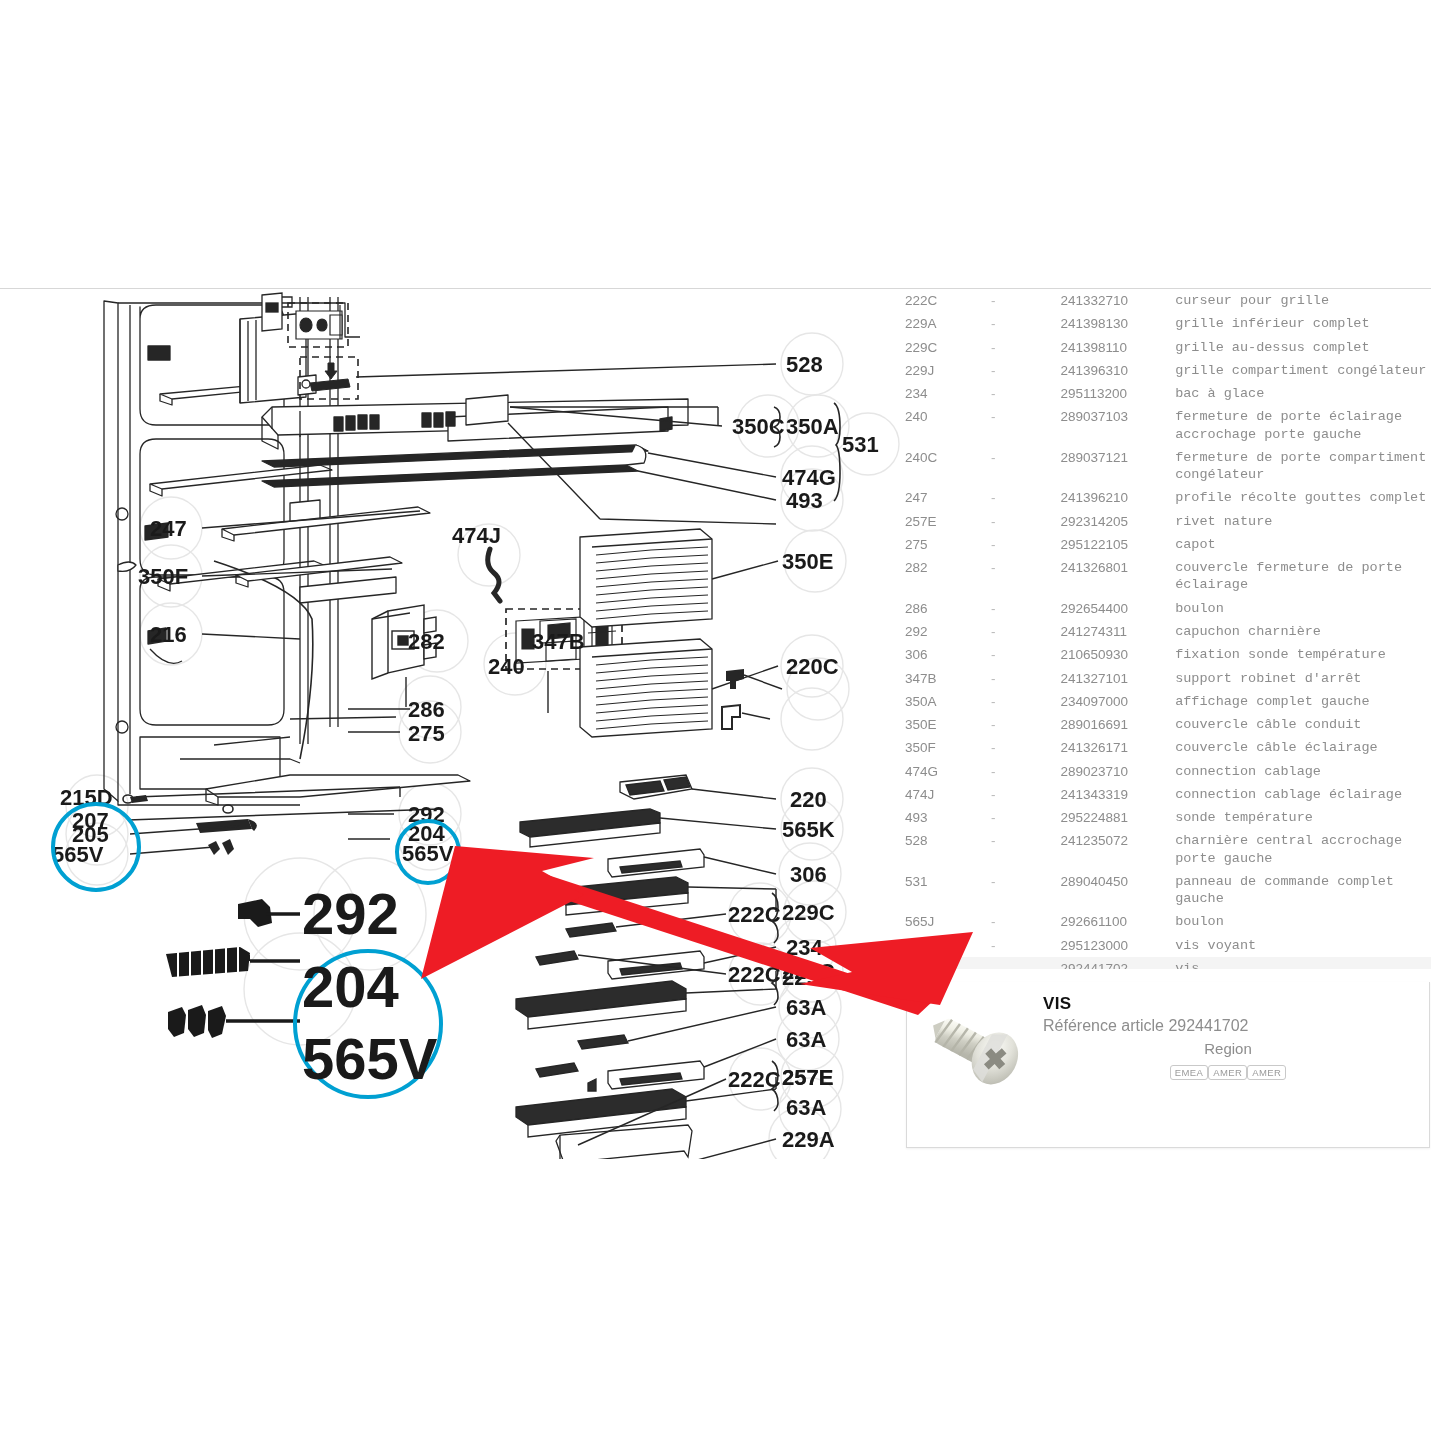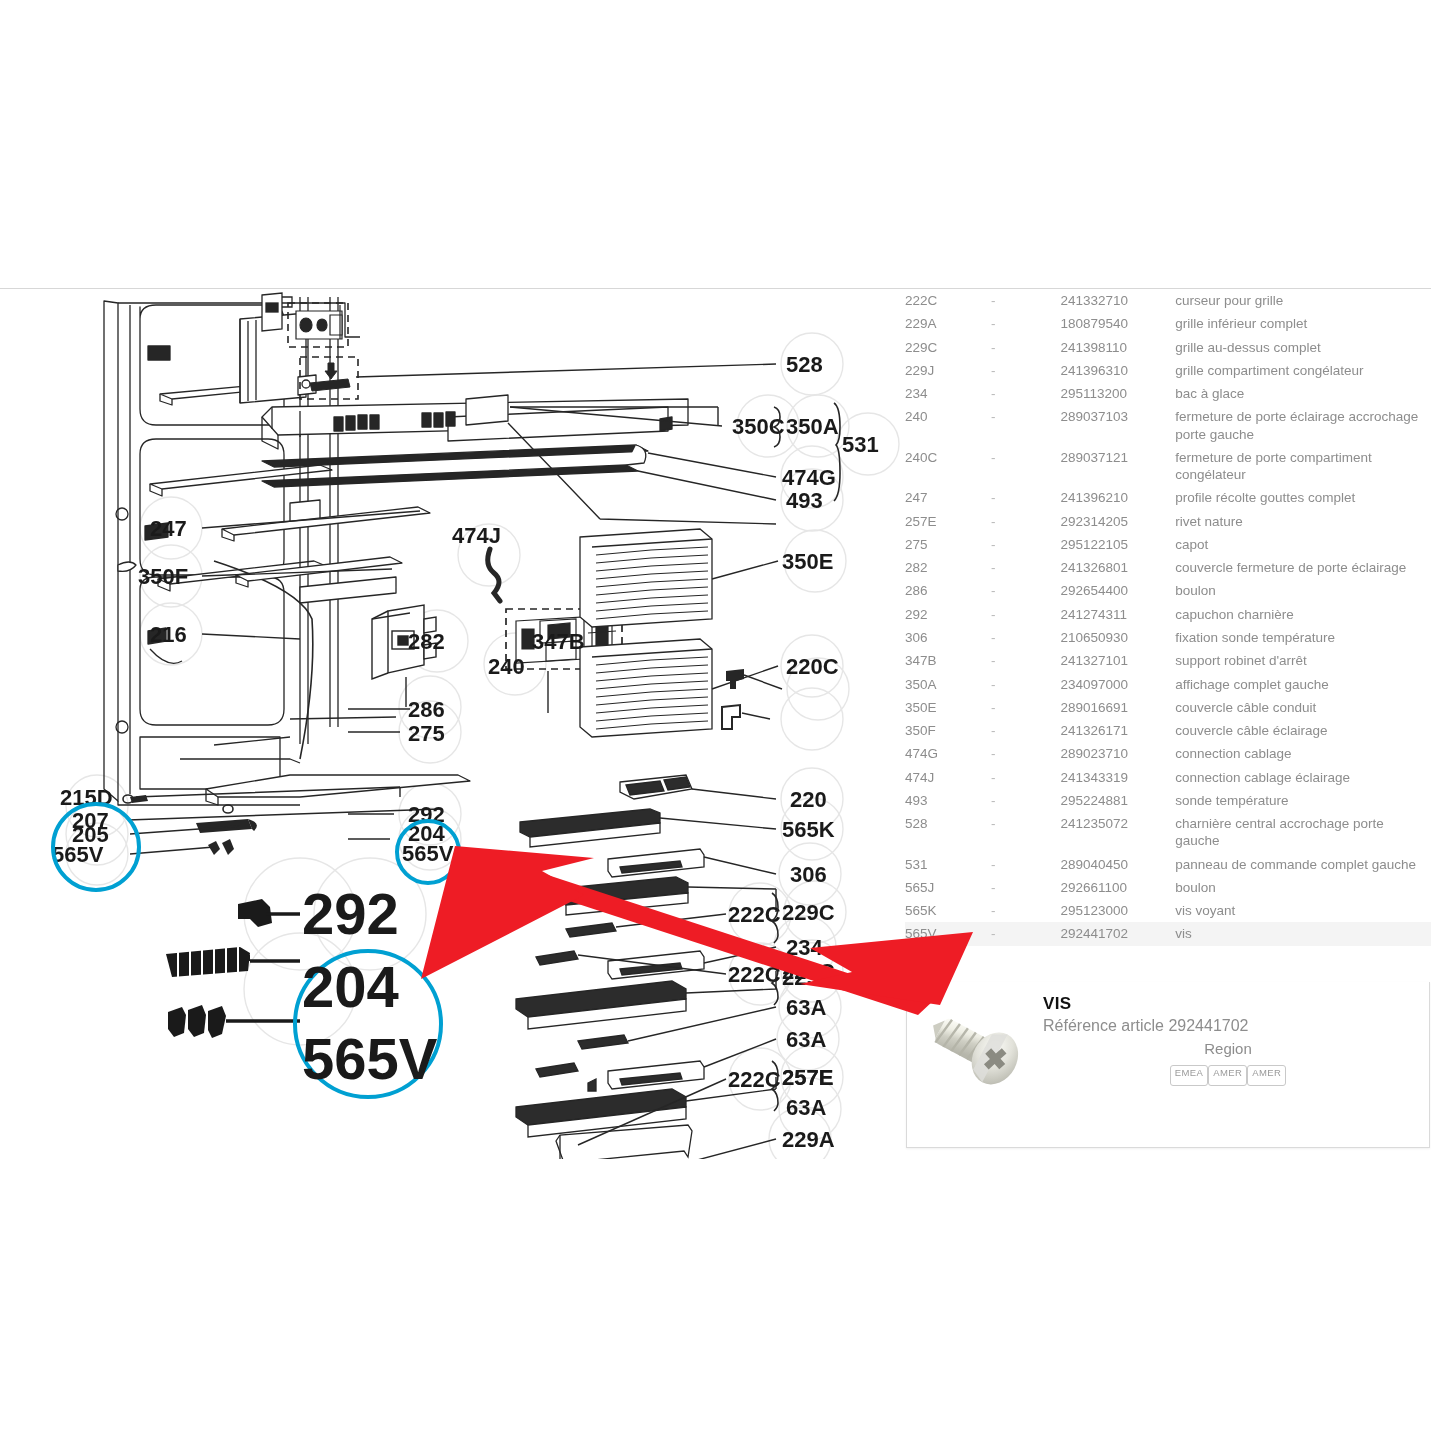--- a/index.html
+++ b/index.html
@@ -16,39 +16,39 @@
   #diagram{position:absolute;left:0;top:289px;width:900px;height:870px;overflow:hidden;}
   #diagram svg{display:block;}
 
   
   #parts-panel{position:absolute;left:905px;top:289px;width:526px;height:680px;overflow:hidden;}
   table.parts{border-collapse:collapse;width:526px;font-size:13.5px;color:#8d8d8d;}
   table.parts td{padding:3px 0 3px 0;vertical-align:top;line-height:1.28;font-weight:400;}
   td.c-ref{width:84px;padding-left:11px;}
   td.c-dash{width:68px;color:#b9b9b9;}
   td.c-num{width:112px;}
-  td.c-desc{width:250px;padding-right:8px;}
+  td.c-desc{width:250px;padding-right:8px;font-family:Liberation Mono, monospace;}
   tr.sel td{background:#f4f4f4;}
 
   
   #clip-row{position:absolute;left:905px;top:280px;width:526px;height:9px;overflow:hidden;}
   #clip-row .inner{position:relative;top:-14px;font-size:13.5px;color:#9a9a9a;}
   #clip-row .inner span{position:absolute;}
 
   
   #detail-card{position:absolute;left:906px;top:982px;width:524px;height:166px;
      background:#fff;border:1px solid #dadada;border-top:none;box-sizing:border-box;
      box-shadow:0 1px 2px rgba(0,0,0,.06);}
   #detail-thumb{position:absolute;left:14px;top:10px;width:116px;height:116px;}
   #detail-text{position:absolute;left:136px;top:12px;width:370px;}
   #detail-title{font-size:17px;font-weight:bold;color:#111;letter-spacing:.3px;}
   #detail-ref{margin-top:3px;font-size:16px;color:#8d8d8d;}
   #detail-ref .val{color:#8d8d8d;}
   #detail-region{margin-top:5px;font-size:15px;color:#8d8d8d;display:flex;align-items:center;gap:5px;flex-direction:column;}
-  .rg-chip{border:1px solid #c9c9c9;border-radius:3px;padding:1px 4px 7px 4px;
+  .rg-chip{border:1px solid #c9c9c9;border-radius:3px;padding:1px 4px 1px 4px;
      font-size:9.5px;color:#9a9a9a;letter-spacing:.4px;line-height:1.25;background:#fff;}
 
   
   #arrow-layer{position:absolute;left:0;top:0;width:1431px;height:1431px;pointer-events:none;}
 
   
   .cal{font-family:"Liberation Sans",sans-serif;font-weight:bold;fill:#1a1a1a;}
 </style>
 </head>
 <body>
@@ -459,21 +459,21 @@
       <tbody id="parts-body">
           <tr>
             <td class="c-ref">222C</td>
             <td class="c-dash">-</td>
             <td class="c-num">241332710</td>
             <td class="c-desc">curseur pour grille</td>
           </tr>
           <tr>
             <td class="c-ref">229A</td>
             <td class="c-dash">-</td>
-            <td class="c-num">180879540</td>
+            <td class="c-num">241398130</td>
             <td class="c-desc">grille inférieur complet</td>
           </tr>
           <tr>
             <td class="c-ref">229C</td>
             <td class="c-dash">-</td>
             <td class="c-num">241398110</td>
             <td class="c-desc">grille au-dessus complet</td>
           </tr>
           <tr>
             <td class="c-ref">229J</td>

